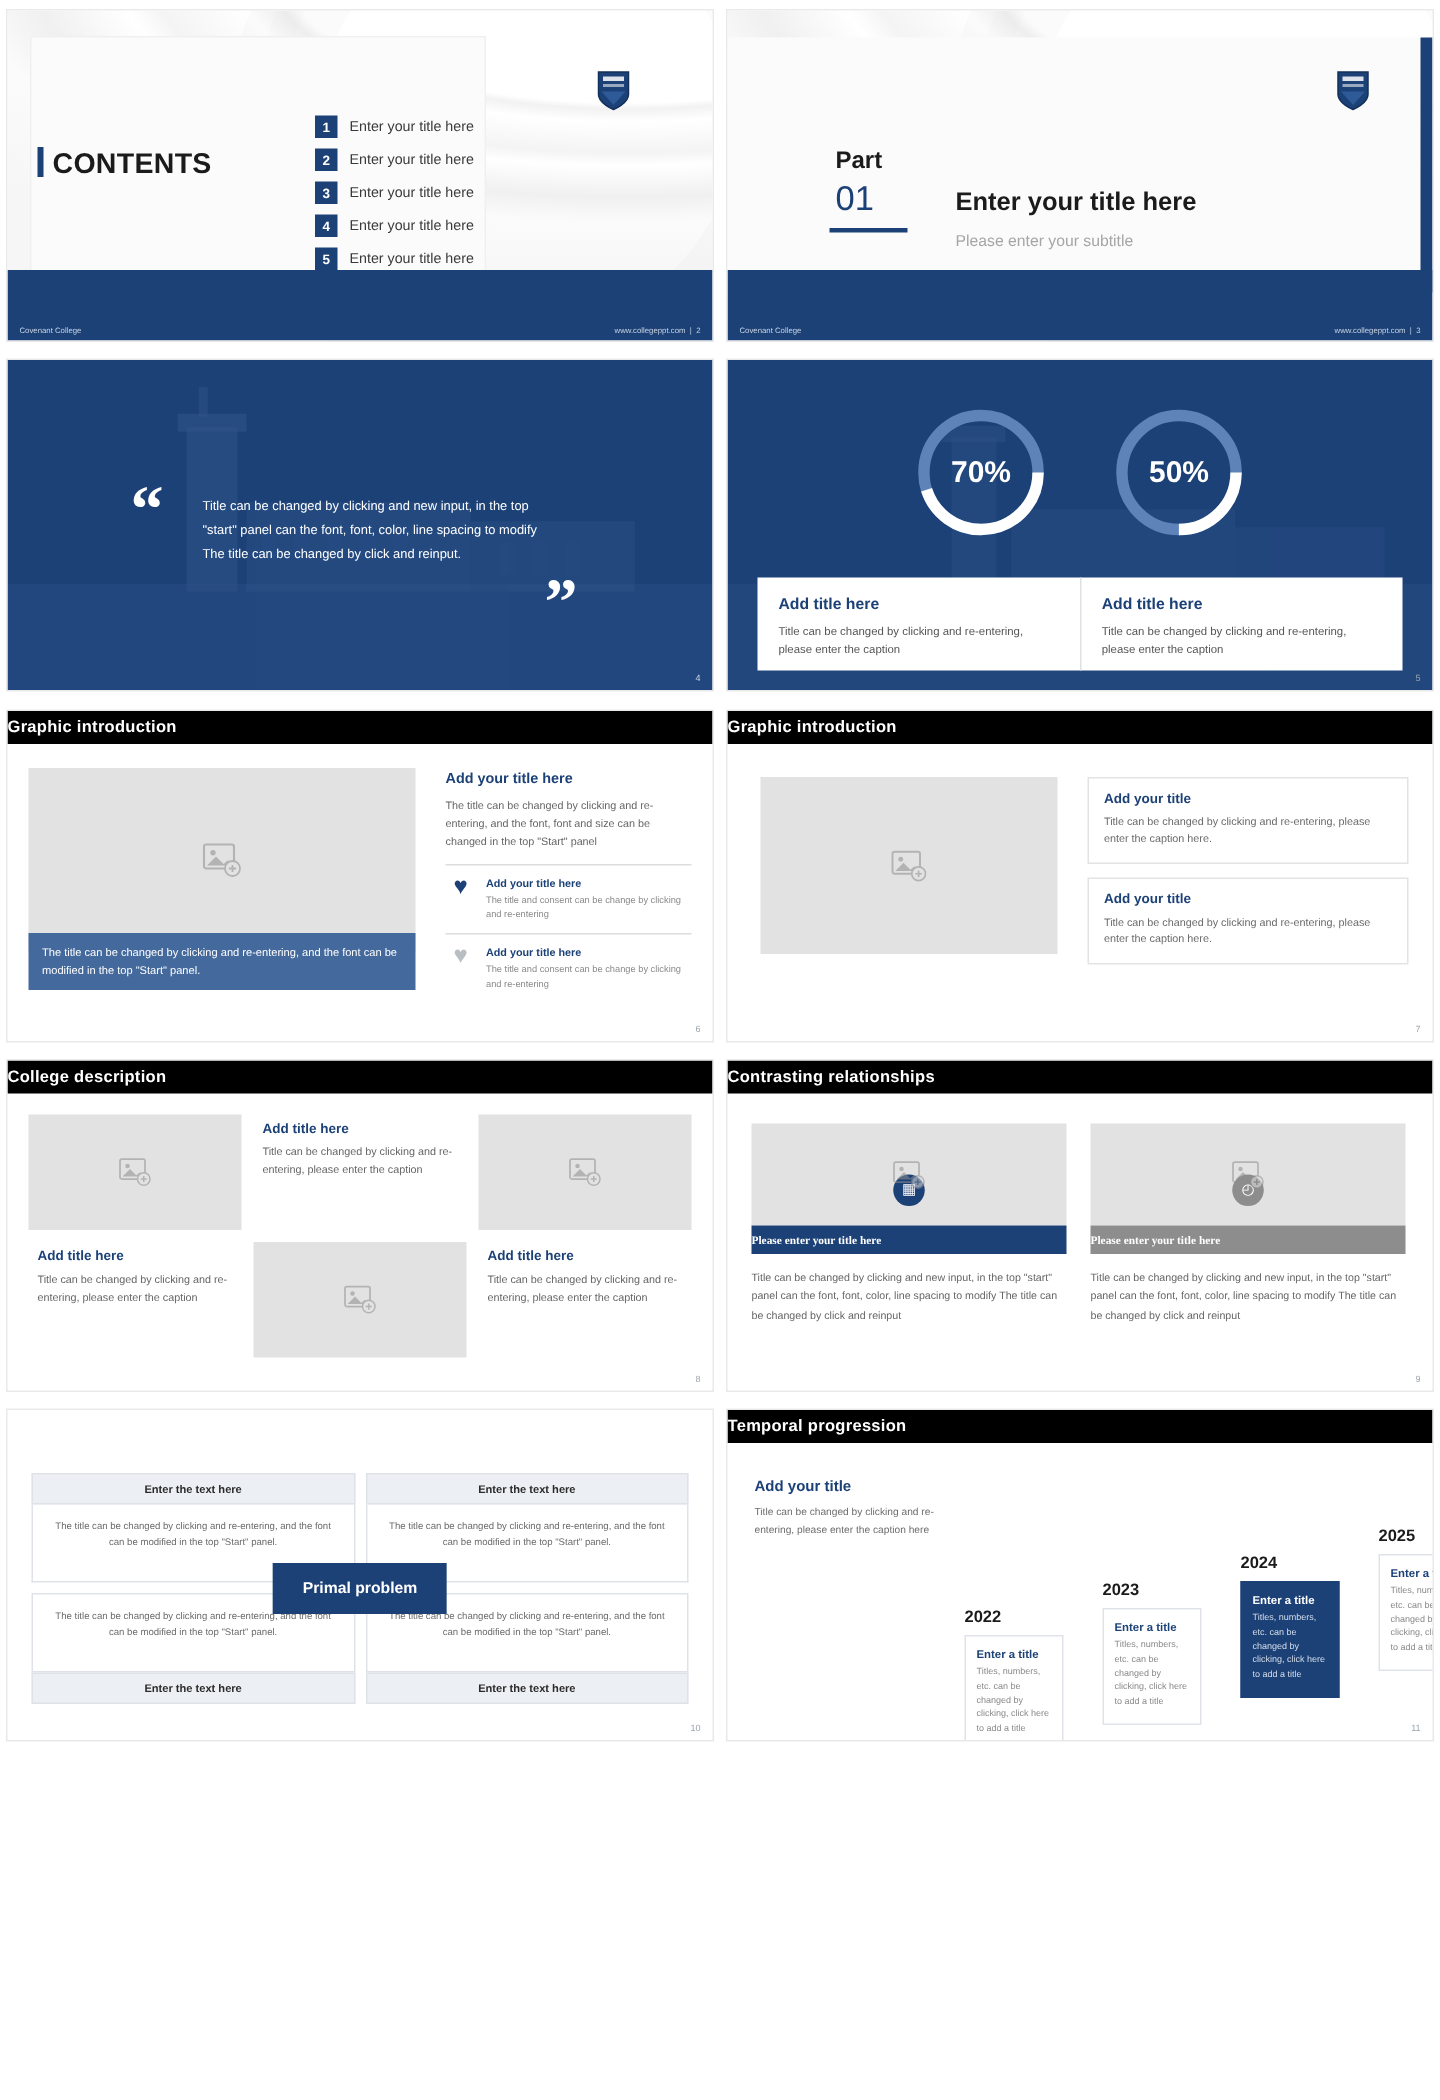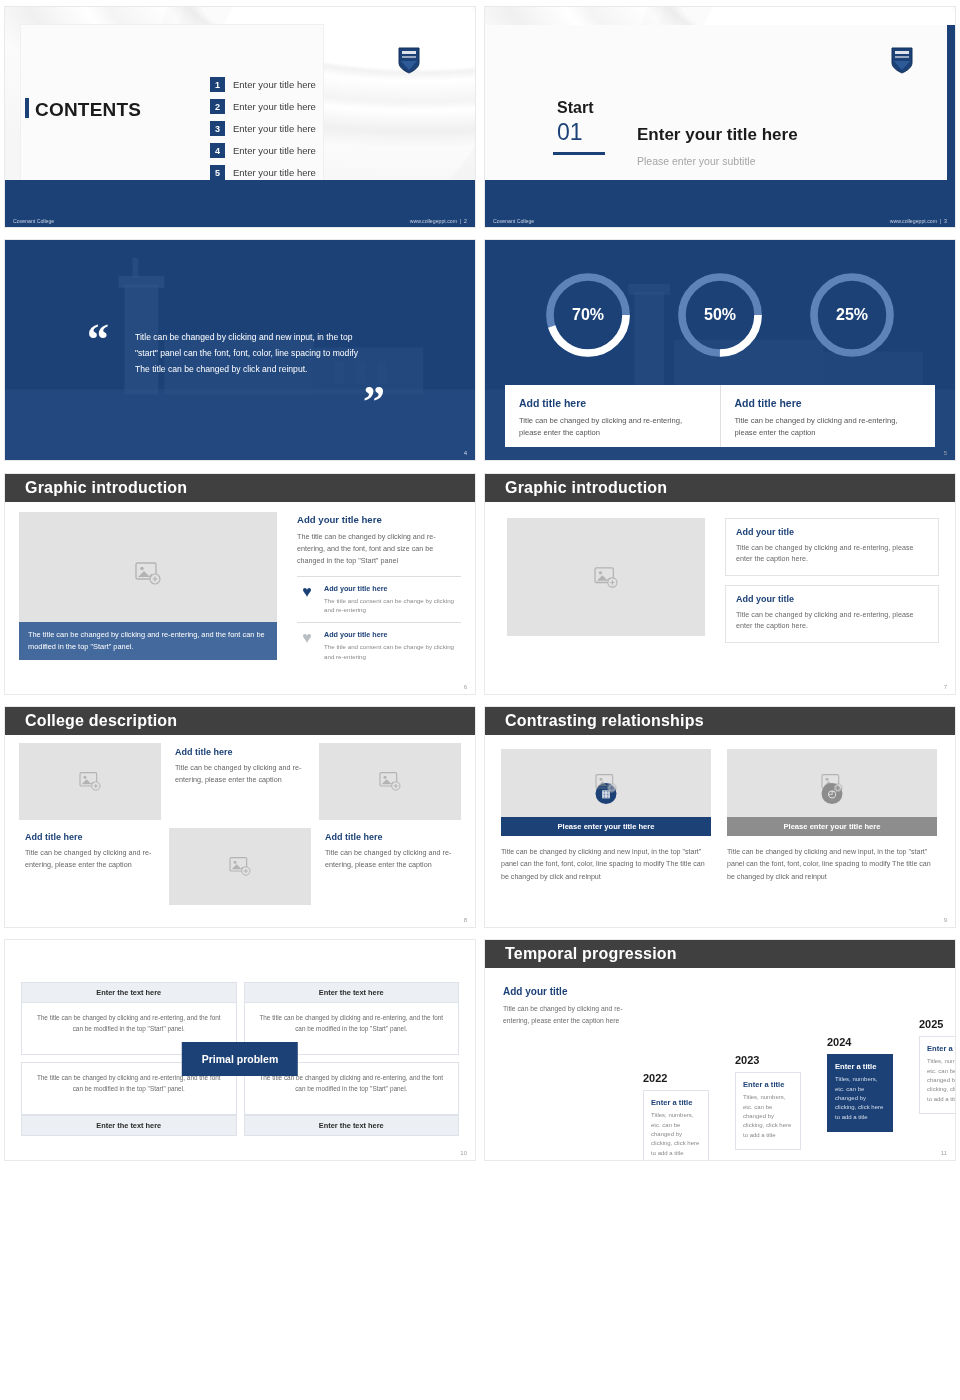--- a/index.html
+++ b/index.html
@@ -27,25 +27,25 @@
     position: absolute;
     left: 0; top: 6px;
     width: 472px;
     height: 222px;
     margin-left: 4px;
     background: #ffffff;
     overflow: hidden;
     border: 1px solid #e9e9e9;
   }
   .bar-title {
-    background: #404040;
+    background: #000000;
     color: #ffffff;
-    font-size: 16px;
+    font-size: 11px;
     font-weight: bold;
-    padding: 5px 0 5px 20px;
+    padding: 5px 0 5px 0;
     letter-spacing: .2px;
   }
   .pagenum {
     position: absolute;
     right: 8px; bottom: 4px;
     font-size: 6px;
     color: #9aa3ad;
   }
   .footer {
     position: absolute;
@@ -180,21 +180,21 @@
   .s5 .bg { position: absolute; inset: 0; background: #1c4177; }
   .s5 .castle { position: absolute; inset: 0; opacity: .2; }
   .s5 .donuts {
     position: absolute; left: 0; right: 0; top: 28px;
     display: flex; justify-content: center; gap: 38px;
   }
   .s5 .donut { position: relative; width: 94px; height: 94px; }
   .s5 .donut .lbl {
     position: absolute; inset: 0;
     display: flex; align-items: center; justify-content: center;
-    color: #ffffff; font-size: 16px; font-weight: bold;
+    color: #ffffff; font-size: 20px; font-weight: bold;
   }
   .s5 .panel {
     position: absolute; left: 20px; right: 20px; top: 145px; height: 62px;
     background: #ffffff;
     display: flex;
   }
   .s5 .col { flex: 1; padding: 12px 14px; }
   .s5 .col + .col { border-left: 1px solid #e0e0e0; }
   .s5 .col h4 { margin: 0 0 6px; font-size: 10.5px; color: #1c4177; }
   .s5 .col p { margin: 0; font-size: 7.6px; color: #555; line-height: 1.6; }
@@ -244,21 +244,21 @@
   .s8 .c5 { grid-column: 2; grid-row: 2; }
   .s8 .c6 { grid-column: 3; grid-row: 2; }
 
   
   .s9 .col { position: absolute; top: 42px; width: 210px; }
   .s9 .colL { left: 16px; }
   .s9 .colR { left: 242px; }
   .s9 .imgbox { height: 68px; }
   .s9 .strip {
     color: #fff; font-size: 7.6px; font-weight: bold;
-    text-align: center; padding: 5px 0;
+    text-align: left; padding: 5px 0; font-family: Liberation Serif, serif;
   }
   .s9 .strip.blue { background: #1c4177; }
   .s9 .strip.gray { background: #8d8d8d; }
   .s9 .body { margin-top: 10px; font-size: 7.1px; color: #666; line-height: 1.75; }
   .s9 .badge {
     position: absolute; top: 34px; left: 50%; transform: translateX(-50%);
     width: 21px; height: 21px; border-radius: 50%;
     display: flex; align-items: center; justify-content: center;
     font-size: 10px; color: #fff;
   }
@@ -366,21 +366,21 @@
 
       <div class="shield-pos">
         <svg class="sv" width="22" height="27" viewBox="0 0 22 27">
           <path d="M1 1 H21 V16 C21 22 11 26 11 26 C11 26 1 22 1 16 Z" fill="#1c4177" stroke="#13305a" stroke-width="1"></path>
           <path d="M4 4 L18 4 L18 7 L4 7 Z" fill="#ffffff" opacity=".85"></path>
           <path d="M4 9 L18 9 L18 11 L4 11 Z" fill="#ffffff" opacity=".55"></path>
           <path d="M3 14 L19 14 L11 23 Z" fill="#2e5b98"></path>
         </svg>
       </div>
 
-      <div class="part">Start</div>
+      <div class="part">Part</div>
       <div class="num01">01</div>
       <div class="underline"></div>
       <div class="title">Enter your title here</div>
       <div class="subtitle">Please enter your subtitle</div>
 
       <div class="bottom-navy"></div>
       <div class="footer">
         <span>Covenant College</span>
         <span>
           <span>www.collegeppt.com</span> &nbsp;|&nbsp; <span>3</span>
@@ -434,27 +434,20 @@
           </svg>
           <span class="lbl">70%</span>
         </div>
         <div class="donut">
           <svg width="94" height="94" viewBox="0 0 42 42">
             <circle cx="21" cy="21" r="17" fill="none" stroke="#5d83b8" stroke-width="3.4"></circle>
             <circle cx="21" cy="21" r="17" fill="none" stroke="#ffffff" stroke-width="3.4" stroke-dasharray="53.4 106.8" stroke-dashoffset="26.7"></circle>
           </svg>
           <span class="lbl">50%</span>
         </div>
-        <div class="donut">
-          <svg width="94" height="94" viewBox="0 0 42 42">
-            <circle cx="21" cy="21" r="17" fill="none" stroke="#5d83b8" stroke-width="3.4"></circle>
-            <circle cx="21" cy="21" r="17" fill="none" stroke="#ffffff" stroke-width="3.4" stroke-dasharray="26.7 106.8" stroke-dashoffset="26.7"></circle>
-          </svg>
-          <span class="lbl">25%</span>
-        </div>
       </div>
 
       <div class="panel">
         <div class="col">
           <h4>Add title here</h4>
           <p>Title can be changed by clicking and re-entering, please enter the caption</p>
         </div>
         <div class="col">
           <h4>Add title here</h4>
           <p>Title can be changed by clicking and re-entering, please enter the caption</p>

